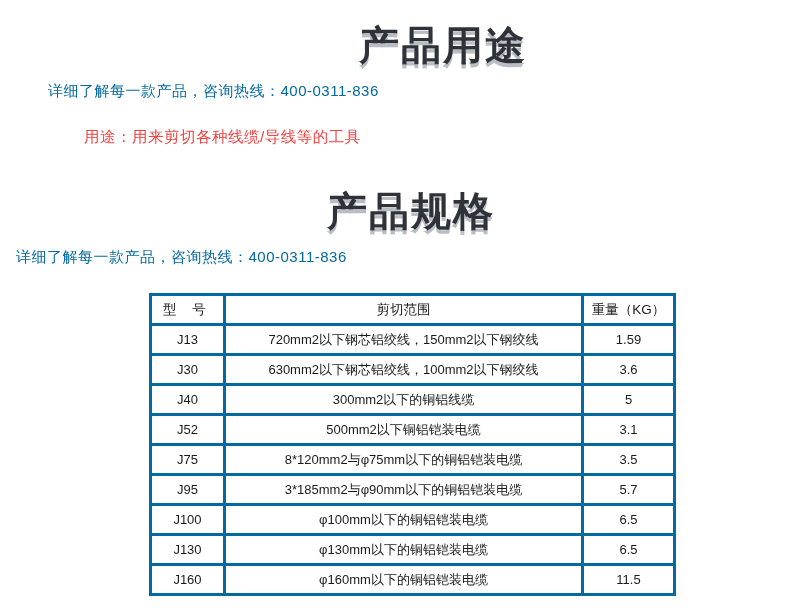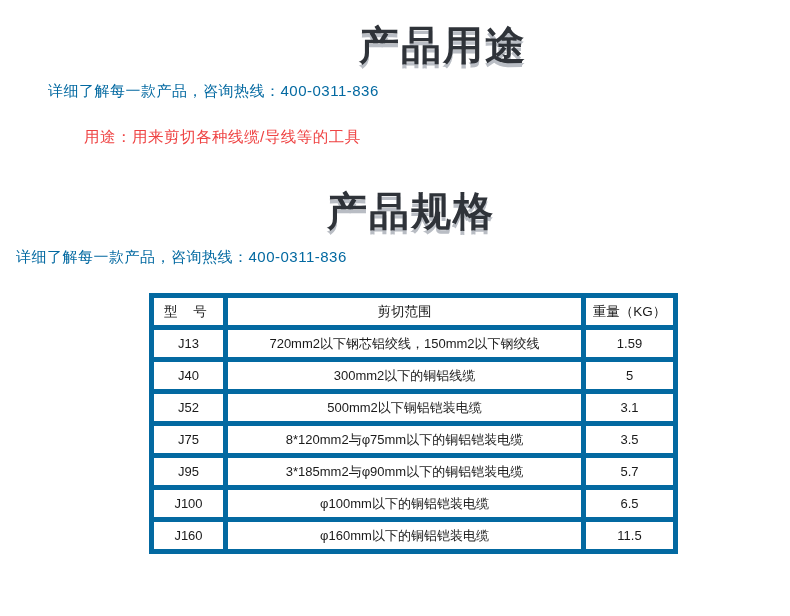--- a/index.html
+++ b/index.html
@@ -84,21 +84,21 @@
   .table-wrap {
     margin: 26px auto 0 auto;
     width: 524px;
   }
   table.spec {
     border-collapse: collapse;
     width: 100%;
     table-layout: fixed;
   }
   table.spec td, table.spec th {
-    border: 5px solid #0369a1;
+    border: 3px solid #0369a1;
     height: 27px;
     font-size: 13px;
     font-weight: normal;
     text-align: center;
     vertical-align: middle;
     color: #1a1a1a;
     padding: 0 2px;
     white-space: nowrap;
     overflow: hidden;
   }
@@ -154,20 +154,25 @@
             <td>重量（KG）</td>
           </tr>
         </thead>
         <tbody id="spec-table-body">
             <tr>
               <td>J13</td>
               <td>720mm2以下钢芯铝绞线，150mm2以下钢绞线</td>
               <td>1.59</td>
             </tr>
             <tr>
+              <td>J30</td>
+              <td>630mm2以下钢芯铝绞线，100mm2以下钢绞线</td>
+              <td>3.6</td>
+            </tr>
+            <tr>
               <td>J40</td>
               <td>300mm2以下的铜铝线缆</td>
               <td>5</td>
             </tr>
             <tr>
               <td>J52</td>
               <td>500mm2以下铜铝铠装电缆</td>
               <td>3.1</td>
             </tr>
             <tr>
@@ -176,20 +181,25 @@
               <td>3.5</td>
             </tr>
             <tr>
               <td>J95</td>
               <td>3*185mm2与φ90mm以下的铜铝铠装电缆</td>
               <td>5.7</td>
             </tr>
             <tr>
               <td>J100</td>
               <td>φ100mm以下的铜铝铠装电缆</td>
+              <td>6.5</td>
+            </tr>
+            <tr>
+              <td>J130</td>
+              <td>φ130mm以下的铜铝铠装电缆</td>
               <td>6.5</td>
             </tr>
             <tr>
               <td>J160</td>
               <td>φ160mm以下的铜铝铠装电缆</td>
               <td>11.5</td>
             </tr>
           </tbody>
       </table>
     </div>

